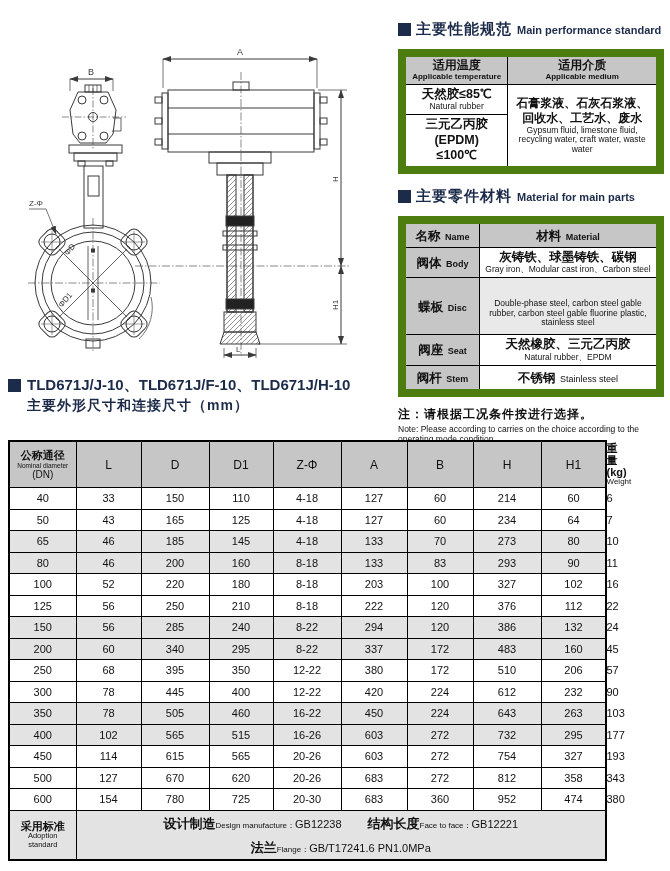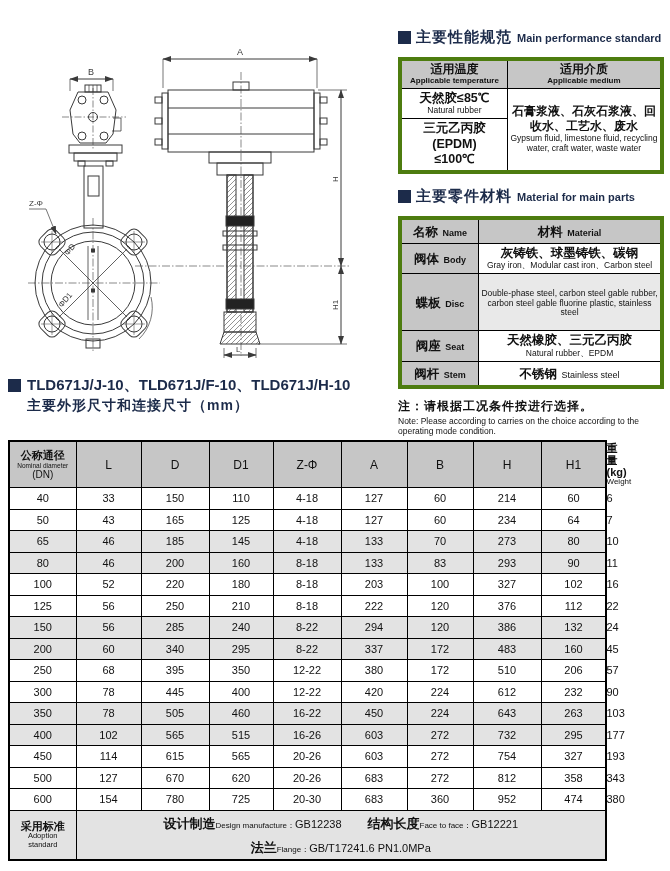--- a/index.html
+++ b/index.html
@@ -14,41 +14,41 @@
   body{
     width:670px;height:871px;position:relative;
     font-family:"Liberation Sans",sans-serif;color:var(--ink);
   }
   .page{position:absolute;inset:0;background:#fff;}
 
   
   .drawings{position:absolute;left:0;top:0;}
 
   
-  .right-col{position:absolute;left:398px;top:28px;width:266px;}
+  .right-col{position:absolute;left:398px;top:20px;width:266px;}
   .sec-heading{display:flex;align-items:baseline;gap:5px;margin-bottom:10px;}
   .sec-heading .sq{width:13px;height:13px;background:var(--navy);align-self:center;flex:0 0 auto;}
   .sec-heading .zh{font-size:15px;font-weight:bold;color:var(--navy);letter-spacing:1px;}
   .sec-heading .en{font-size:11px;font-weight:bold;color:var(--navy);}
 
   table{border-collapse:collapse;width:100%;}
-  .perf,.mat{border:4px solid #4d7c0f;}
+  .perf,.mat{border:8px solid #4d7c0f;}
   .perf th,.perf td,.mat th,.mat td{border:1px solid #000;text-align:center;vertical-align:middle;padding:2px 2px;}
   .perf th,.mat th{background:var(--hdr-gray);}
   .th-zh{font-size:12px;font-weight:bold;line-height:1.15;}
   .th-en{font-size:8px;line-height:1.1;}
   .c-zh{font-size:12.5px;font-weight:bold;line-height:1.25;}
   .c-en{font-size:8.5px;line-height:1.15;}
   .perf .col-temp{width:41%;}
   .perf td.temp{height:29px;}
   .perf td.medium .c-zh{font-size:12px;}
   .mat .col-name{width:30%;}
   .name-zh{font-size:12.5px;font-weight:bold;}
   .name-en{font-size:9px;}
-  .mat td.mat-cell.tall{height:57px;vertical-align:bottom;padding-bottom:12px;background:#e9e9e9;}
+  .mat td.mat-cell.tall{height:57px;vertical-align:bottom;padding-bottom:6px;background:#e9e9e9;}
   .mat td.mat-cell .c-en{max-width:180px;margin:0 auto;}
   .inline-zh{font-size:12.5px;font-weight:bold;}
   .inline-en{font-size:9px;}
 
   .note{margin-top:9px;}
   .note-zh{font-size:12px;font-weight:bold;letter-spacing:1px;}
   .note-en{font-size:8.5px;line-height:1.2;margin-top:1px;}
 
   
   .title-block{position:absolute;left:8px;top:376px;color:var(--navy);}

